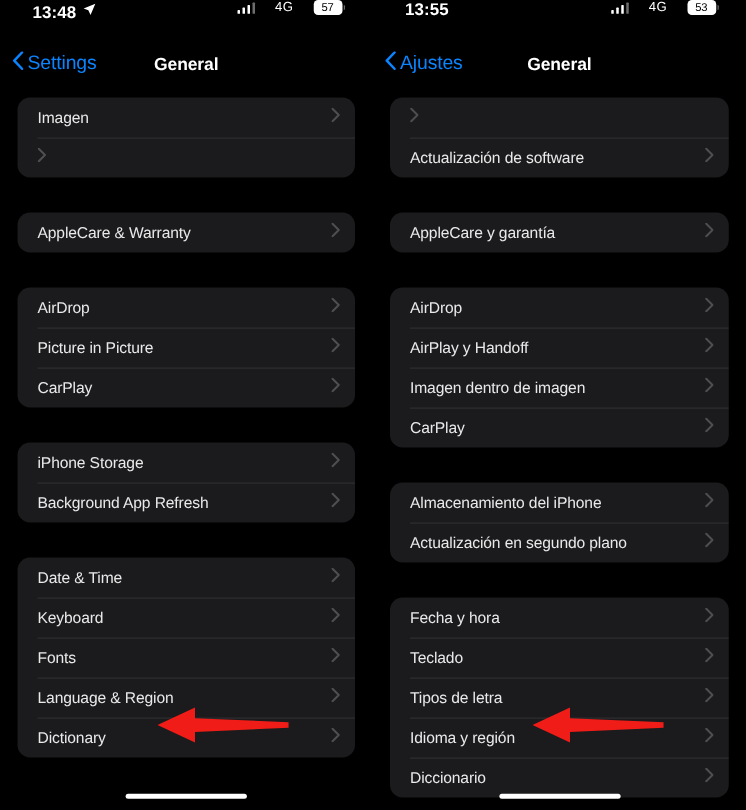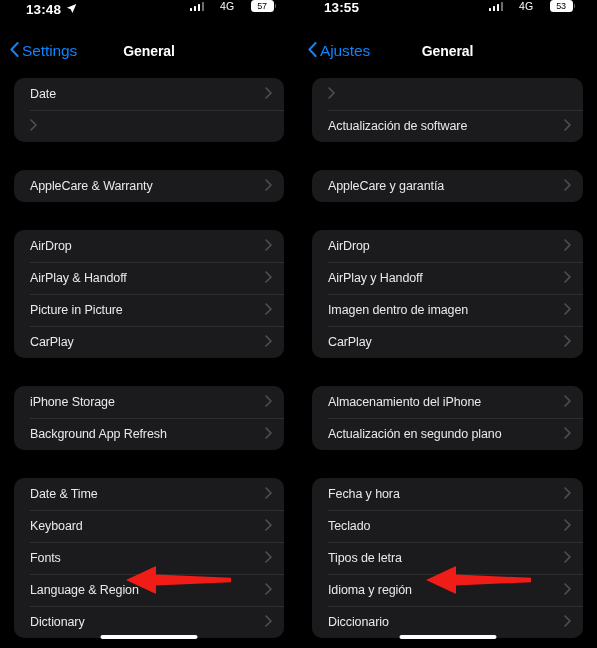--- a/index.html
+++ b/index.html
@@ -165,21 +165,21 @@
             </svg>
         </span>
         <span class="back-label">Settings</span>
       </div>
       <div class="nav-title">General</div>
     </div>
 
     <div class="list">
         <div class="group">
           <div class="row">
-            <span class="row-label">Date</span>
+            <span class="row-label">Imagen</span>
             <span class="chev"><svg width="7" height="12" viewBox="0 0 7 12">
                 <path d="M1 1l5 5-5 5" stroke="#8e8e93" stroke-width="1.6" fill="none" stroke-linecap="round" stroke-linejoin="round"></path>
               </svg></span>
           </div>
           <div class="row">
             <span class="chev"><svg width="7" height="12" viewBox="0 0 7 12">
                 <path d="M1 1l5 5-5 5" stroke="#8e8e93" stroke-width="1.6" fill="none" stroke-linecap="round" stroke-linejoin="round"></path>
               </svg></span>
           </div>
         </div>
@@ -187,26 +187,20 @@
           <div class="row">
             <span class="row-label">AppleCare &amp; Warranty</span>
             <span class="chev"><svg width="7" height="12" viewBox="0 0 7 12">
                 <path d="M1 1l5 5-5 5" stroke="#8e8e93" stroke-width="1.6" fill="none" stroke-linecap="round" stroke-linejoin="round"></path>
               </svg></span>
           </div>
         </div>
         <div class="group">
           <div class="row">
             <span class="row-label">AirDrop</span>
-            <span class="chev"><svg width="7" height="12" viewBox="0 0 7 12">
-                <path d="M1 1l5 5-5 5" stroke="#8e8e93" stroke-width="1.6" fill="none" stroke-linecap="round" stroke-linejoin="round"></path>
-              </svg></span>
-          </div>
-          <div class="row">
-            <span class="row-label">AirPlay &amp; Handoff</span>
             <span class="chev"><svg width="7" height="12" viewBox="0 0 7 12">
                 <path d="M1 1l5 5-5 5" stroke="#8e8e93" stroke-width="1.6" fill="none" stroke-linecap="round" stroke-linejoin="round"></path>
               </svg></span>
           </div>
           <div class="row">
             <span class="row-label">Picture in Picture</span>
             <span class="chev"><svg width="7" height="12" viewBox="0 0 7 12">
                 <path d="M1 1l5 5-5 5" stroke="#8e8e93" stroke-width="1.6" fill="none" stroke-linecap="round" stroke-linejoin="round"></path>
               </svg></span>
           </div>

